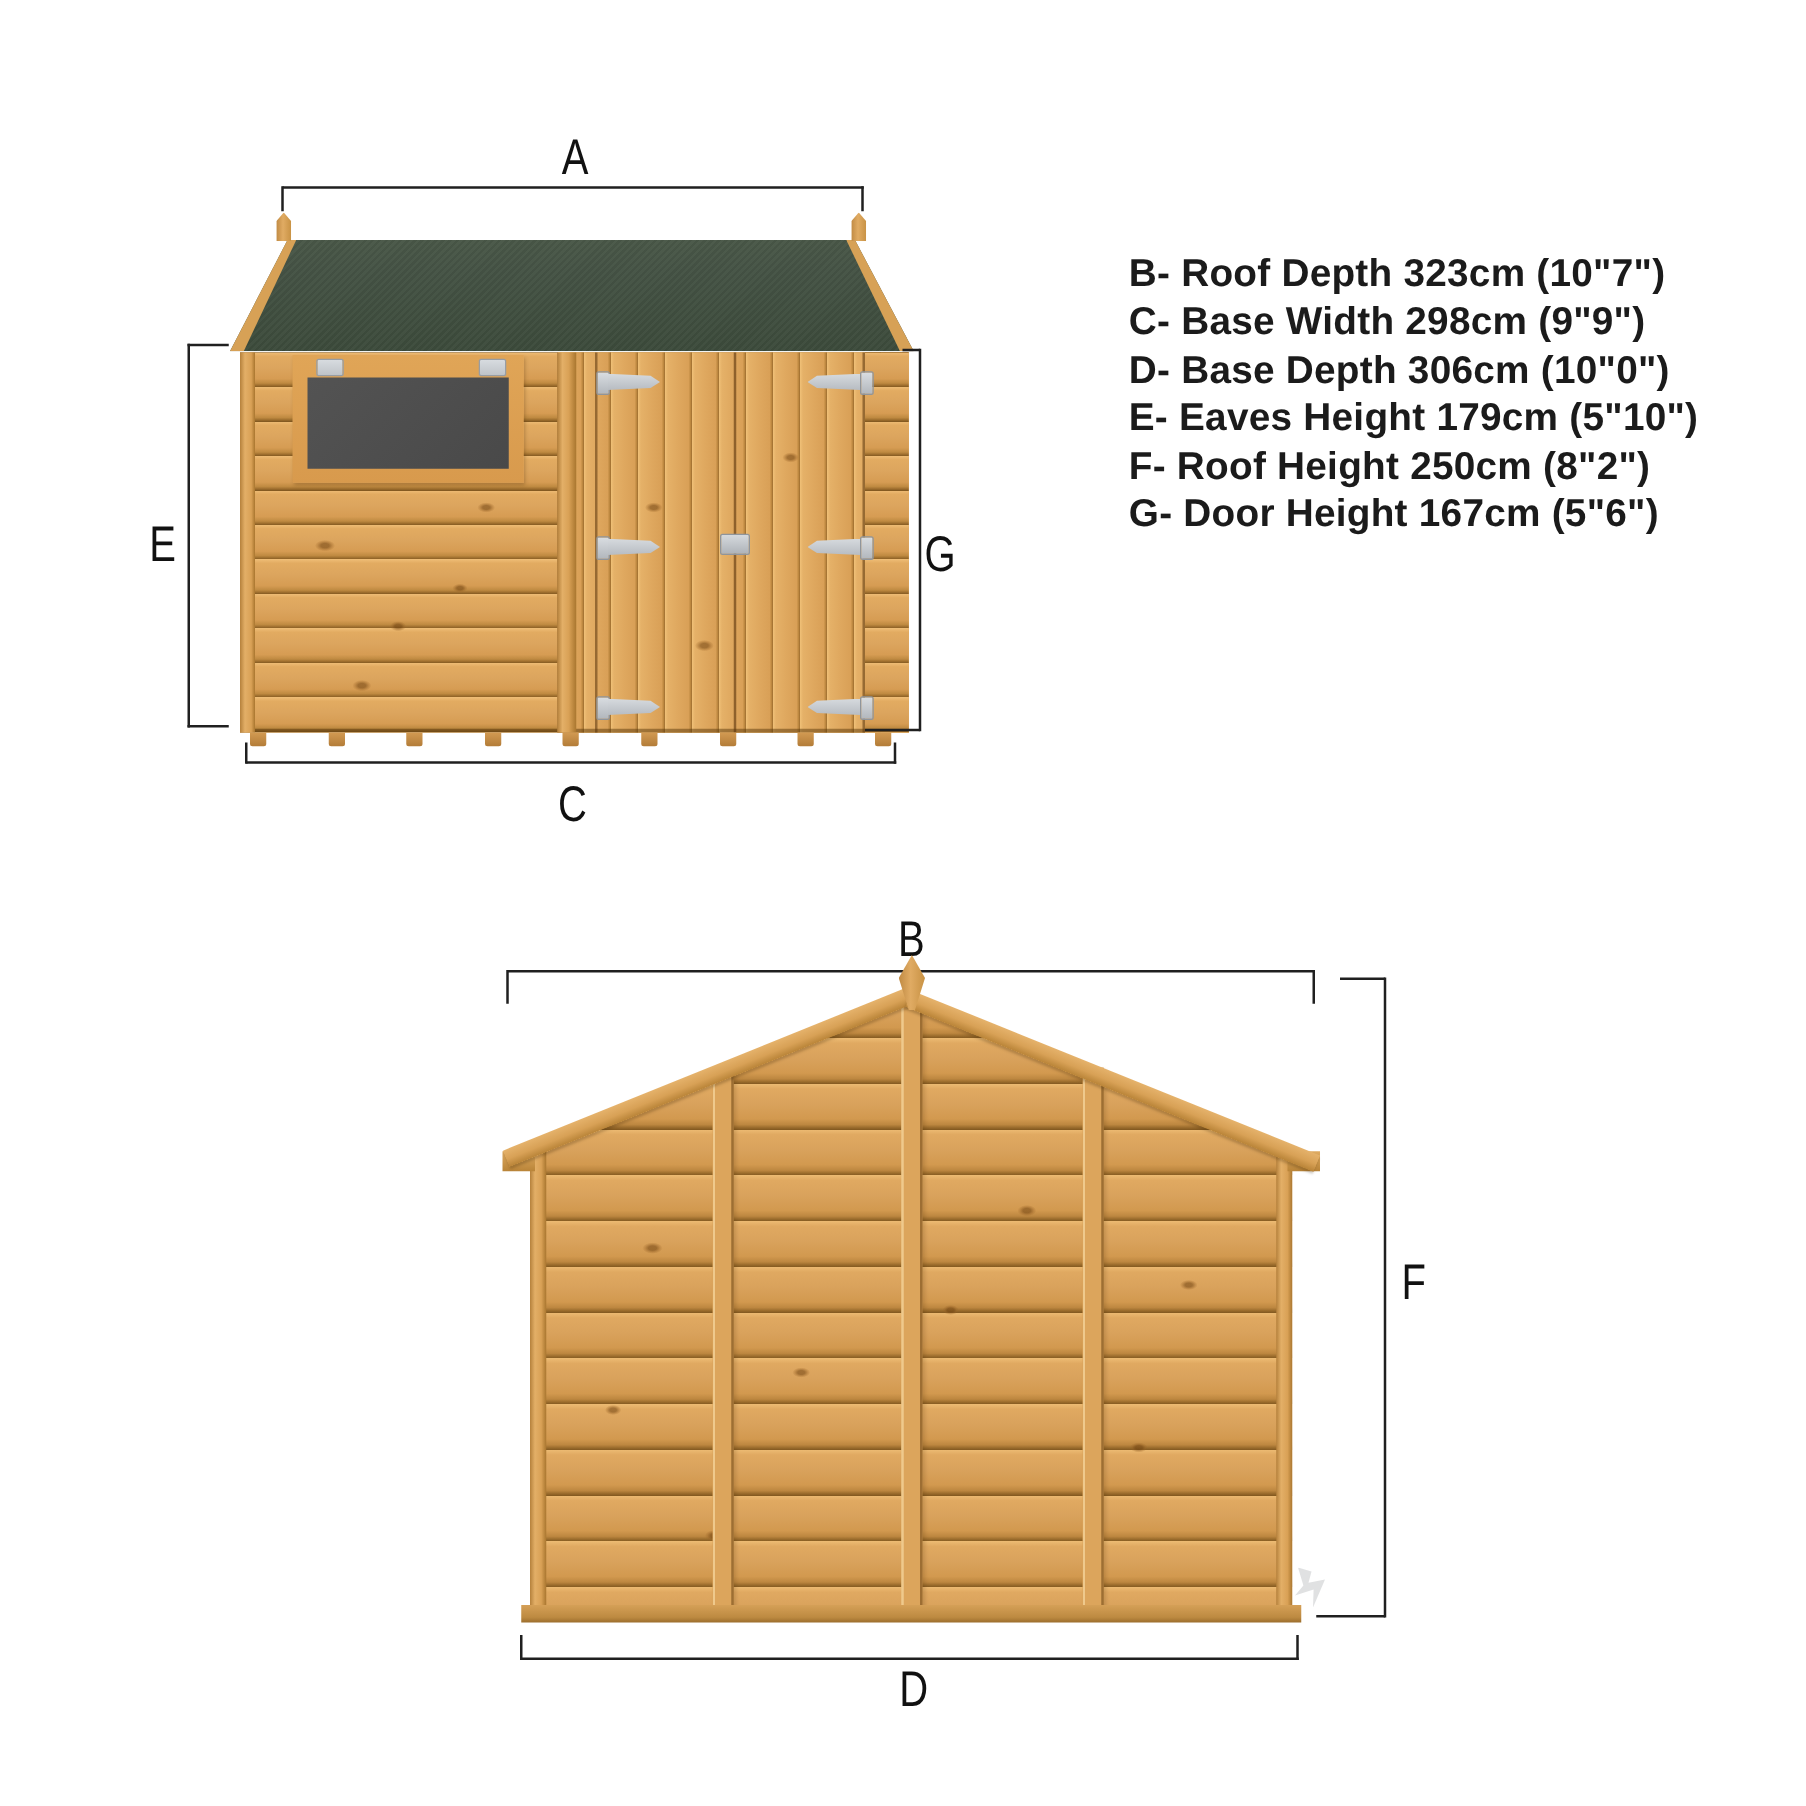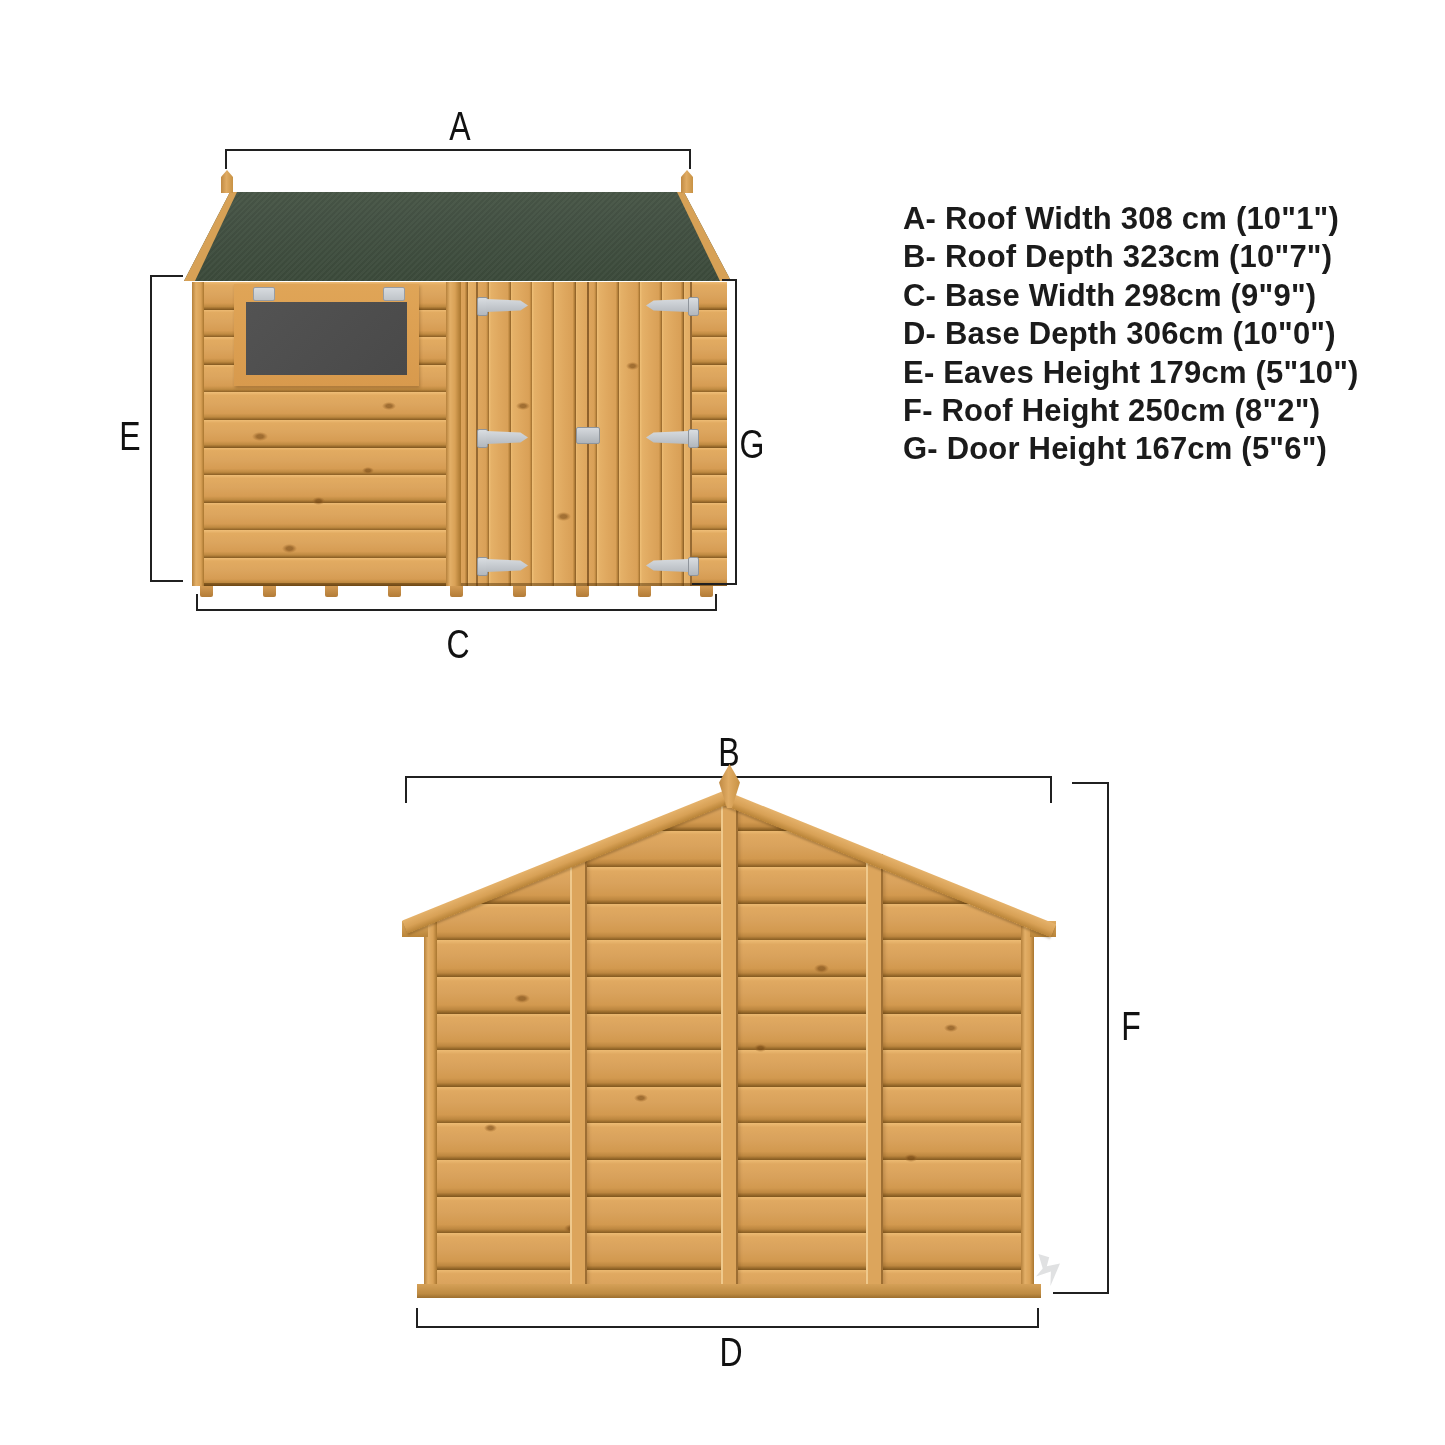--- a/index.html
+++ b/index.html
@@ -140,21 +140,20 @@
     <div class="dline" style="left:722px;top:279px;width:14px;height:2px;"></div>
     <div class="dline" style="left:692px;top:583px;width:44px;height:2px;"></div>
 
     <div class="dim-letter" style="left:428px;top:624px;">C</div>
     <div class="dline" style="left:197px;top:609px;width:520px;height:2px;"></div>
     <div class="dline" style="left:196px;top:594px;width:2px;height:17px;"></div>
     <div class="dline" style="left:715px;top:594px;width:2px;height:17px;"></div>
   </div>
 
   <div class="legend">
-    <div>A- Roof Width 308 cm (10"1")</div>
     <div>B- Roof Depth 323cm (10"7")</div>
     <div>C- Base Width 298cm (9"9")</div>
     <div>D- Base Depth 306cm (10"0")</div>
     <div>E- Eaves Height 179cm (5"10")</div>
     <div>F- Roof Height 250cm (8"2")</div>
     <div>G- Door Height 167cm (5"6")</div>
   </div>
 
   <div class="abs" style="left:0;top:700px;width:1200px;height:720px;">
 

